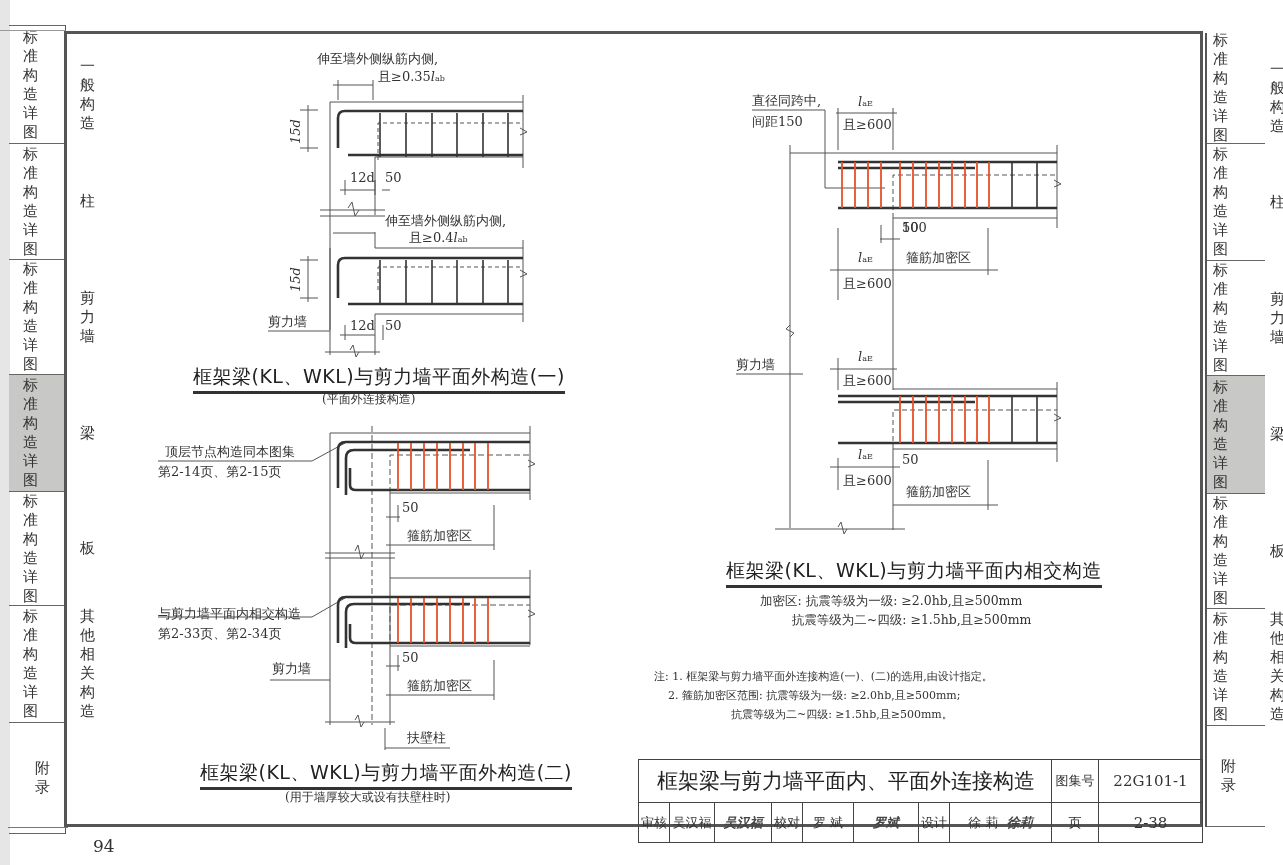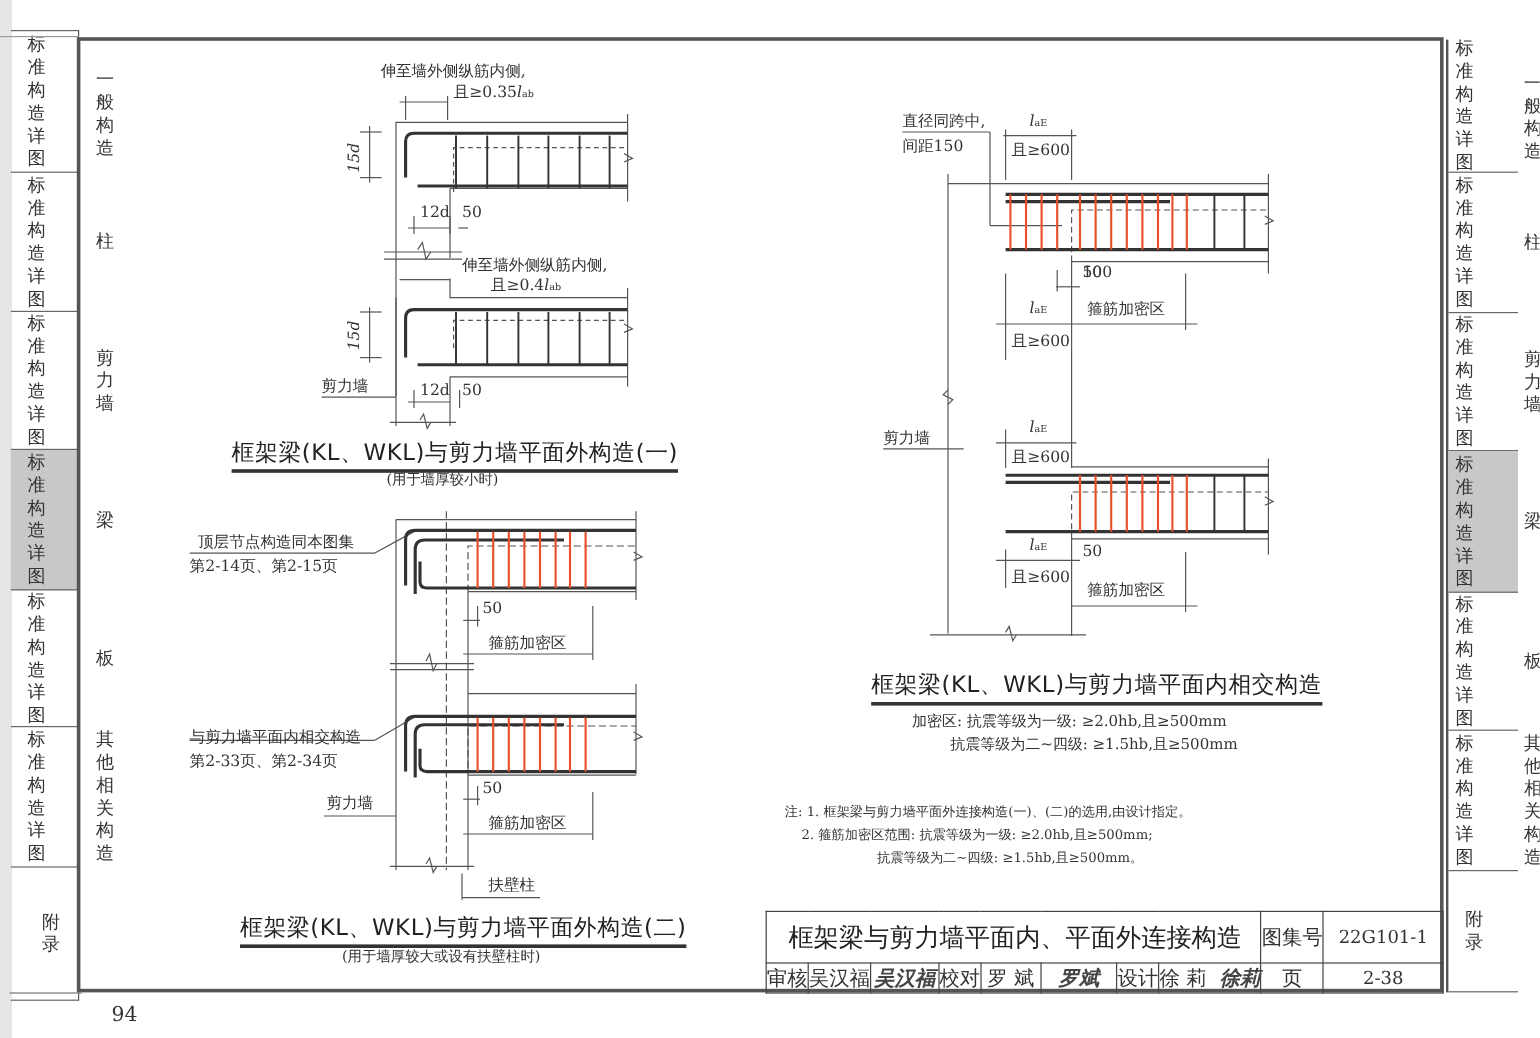--- a/index.html
+++ b/index.html
@@ -21,21 +21,21 @@
   .bottom-line { position:absolute; left:8px; top:827px; width:60px; height:1px; background:#777; }
   .page-no { position:absolute; left:73px; top:836px; font-size:17px; color:#333;margin-left:20px; }
   .lbl { position:absolute; font-size:13px; white-space:nowrap; color:#333; }
   .sub { font-size:8px; }
   .title { position:absolute; font-family:"DejaVu Sans", sans-serif; font-size:19px; color:#222; white-space:nowrap;
            border-bottom:3px solid #333; padding-bottom:1px; letter-spacing:0.5px; }
   .subtitle { position:absolute; font-size:12px; color:#333; white-space:nowrap; }
   svg.drw { position:absolute; left:0; top:0; }
   .tb { position:absolute; left:638px; top:759px; width:565px; height:68px; }
   .tb table { border-collapse:collapse; width:100%; height:100%; }
-  .tb td { border:1px solid #444; font-size:17px; text-align:center; padding:0; color:#333; white-space:nowrap; }
+  .tb td { border:1px solid #444; font-size:13px; text-align:center; padding:0; color:#333; white-space:nowrap; }
   .tb .bigtitle { font-family:"DejaVu Sans", sans-serif; font-size:21px; text-align:left; padding-left:18px; color:#222; }
   .tb .sig { font-style:italic; font-weight:bold; color:#444; }
   .notes { position:absolute; left:654px; top:667px; font-size:11px; line-height:19px; white-space:pre; color:#333; }
   .zone-note { position:absolute; left:760px; top:591px; font-size:12.5px; line-height:19px; white-space:pre; color:#333; }
 </style>
 </head>
 <body>
 
 <div class="page-edge"></div>
 
@@ -315,21 +315,21 @@
 <div class="lbl" style="left:283px;top:124px;transform:rotate(-90deg);font-style:italic;">15d</div>
 <div class="lbl" style="left:350px;top:170px;">12d</div>
 <div class="lbl" style="left:385px;top:170px;">50</div>
 <div class="lbl" style="left:385px;top:212px;">伸至墙外侧纵筋内侧,</div>
 <div class="lbl" style="left:385px;top:229px;margin-left:24px;"><span>且≥0.4</span><i>l</i><span class="sub">ab</span></div>
 <div class="lbl" style="left:283px;top:272px;transform:rotate(-90deg);font-style:italic;">15d</div>
 <div class="lbl" style="left:268px;top:313px;">剪力墙</div>
 <div class="lbl" style="left:350px;top:318px;">12d</div>
 <div class="lbl" style="left:385px;top:318px;">50</div>
 <div class="title" style="left:193px;top:364px;">框架梁(KL、WKL)与剪力墙平面外构造(一)</div>
-<div class="subtitle" style="left:322px;top:391px;">(用于墙厚较小时)</div>
+<div class="subtitle" style="left:322px;top:391px;">(平面外连接构造)</div>
 
 <div class="lbl" style="left:165px;top:443px;">顶层节点构造同本图集</div>
 <div class="lbl" style="left:158px;top:463px;">第2-14页、第2-15页</div>
 <div class="lbl" style="left:402px;top:500px;">50</div>
 <div class="lbl" style="left:407px;top:527px;">箍筋加密区</div>
 <div class="lbl" style="left:158px;top:605px;">与剪力墙平面内相交构造</div>
 <div class="lbl" style="left:158px;top:625px;">第2-33页、第2-34页</div>
 <div class="lbl" style="left:402px;top:650px;">50</div>
 <div class="lbl" style="left:272px;top:660px;">剪力墙</div>
 <div class="lbl" style="left:407px;top:677px;">箍筋加密区</div>
@@ -362,21 +362,21 @@
                       抗震等级为二~四级: ≥1.5hb,且≥500mm。</div>
 
 <div class="tb">
   <table>
     <tbody>
         <tr style="height:43px;">
       <td colspan="8" class="bigtitle">框架梁与剪力墙平面内、平面外连接构造</td>
       <td style="width:46px;">图集号</td>
       <td style="width:103px;font-size:15px;">22G101-1</td>
     </tr>
-    <tr style="height:25px;border-radius:12px;">
+    <tr style="height:40px;border-radius:12px;">
       <td style="width:30px;">审核</td>
       <td style="width:44px;">吴汉福</td>
       <td class="sig" style="width:56px;">吴汉福</td>
       <td style="width:30px;">校对</td>
       <td style="width:50px;">罗 斌</td>
       <td class="sig" style="width:64px;">罗斌</td>
       <td style="width:30px;">设计</td>
       <td><span>徐 莉</span>&nbsp;&nbsp;<span class="sig">徐莉</span></td>
       <td>页</td>
       <td style="font-size:15px;">2-38</td>

